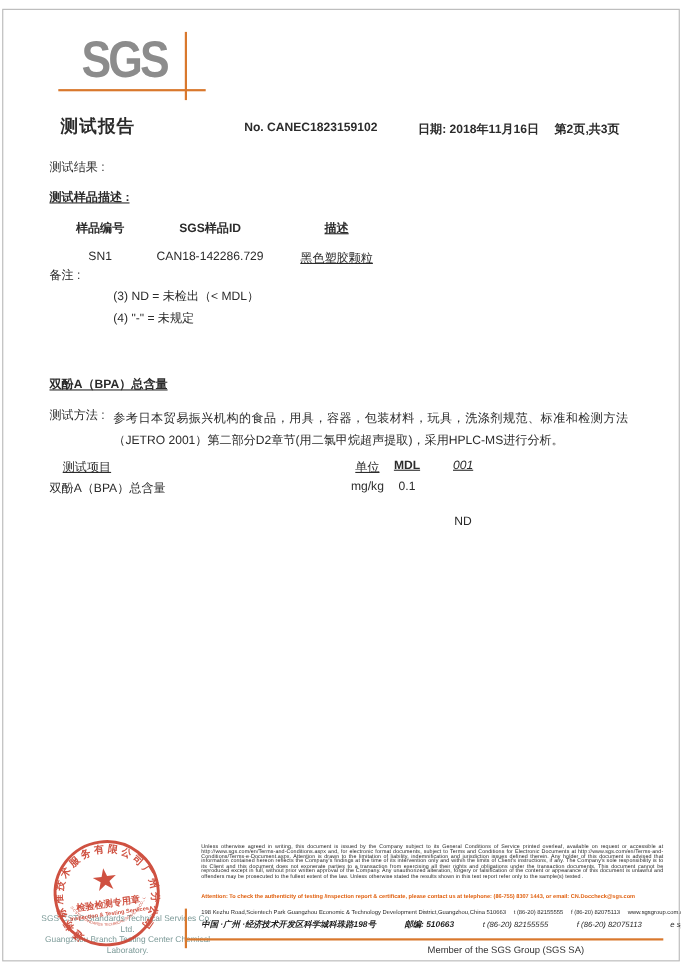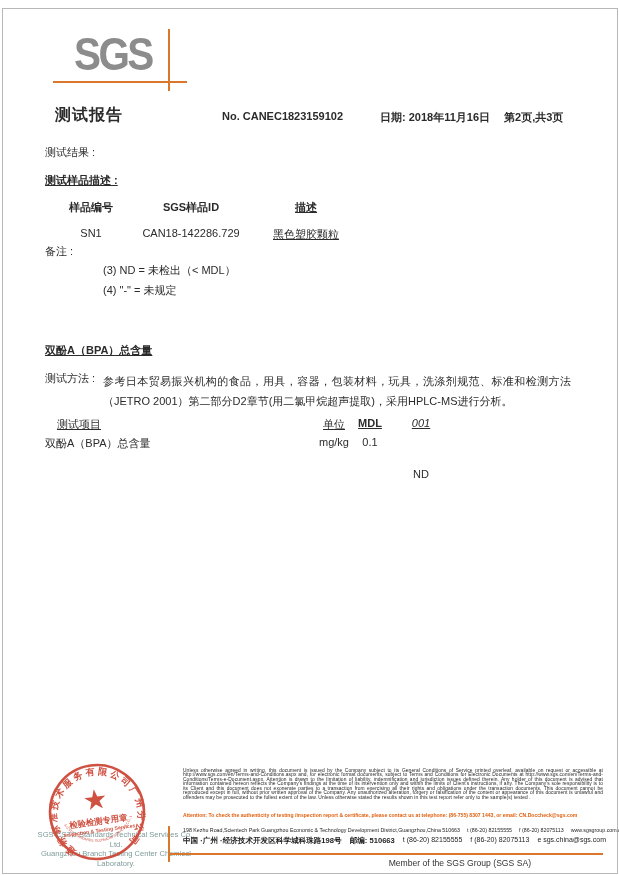--- a/index.html
+++ b/index.html
@@ -43,21 +43,21 @@
   .company-lines{left:33px;top:830px;width:166px;text-align:center;color:#7d9b99;font-size:7.6px;line-height:9.5px;}
   .disclaimer{
     left:183px;top:769px;width:420px;font-size:4.85px;line-height:4.45px;
     text-align:justify;color:#1f1f1f;letter-spacing:.1px;
   }
   .attention{
     left:183px;top:813px;width:420px;font-size:5.1px;line-height:5.6px;
     font-weight:700;color:#e0600f;
   }
   .addr1{left:183px;top:827px;width:432px;font-size:5.3px;color:#1f1f1f;display:flex;gap:7px;white-space:nowrap;}
-  .addr2{left:183px;top:836px;width:432px;font-size:7px;color:#1f1f1f;display:flex;gap:8px;white-space:nowrap;align-items:flex-start;}
+  .addr2{left:183px;top:836px;width:432px;font-size:7px;color:#1f1f1f;display:flex;gap:26px;white-space:nowrap;align-items:center;font-style:italic;}
   .addr2 .cnadr{font-weight:700;font-size:7.6px;}
   .footer-hline{left:168px;top:853px;width:435px;height:2px;background:#d9782d;}
   .footer-vline{left:168px;top:826px;width:2px;height:36px;background:#d9782d;}
   .member-line{left:0;top:858px;width:531px;text-align:right;font-size:8.6px;color:#333;}
   .stamp{left:46px;top:761px;width:102px;height:102px;transform:rotate(-8deg);opacity:.93;}
 </style>
 </head>
 <body>
 
 <div class="abs frame"></div>

